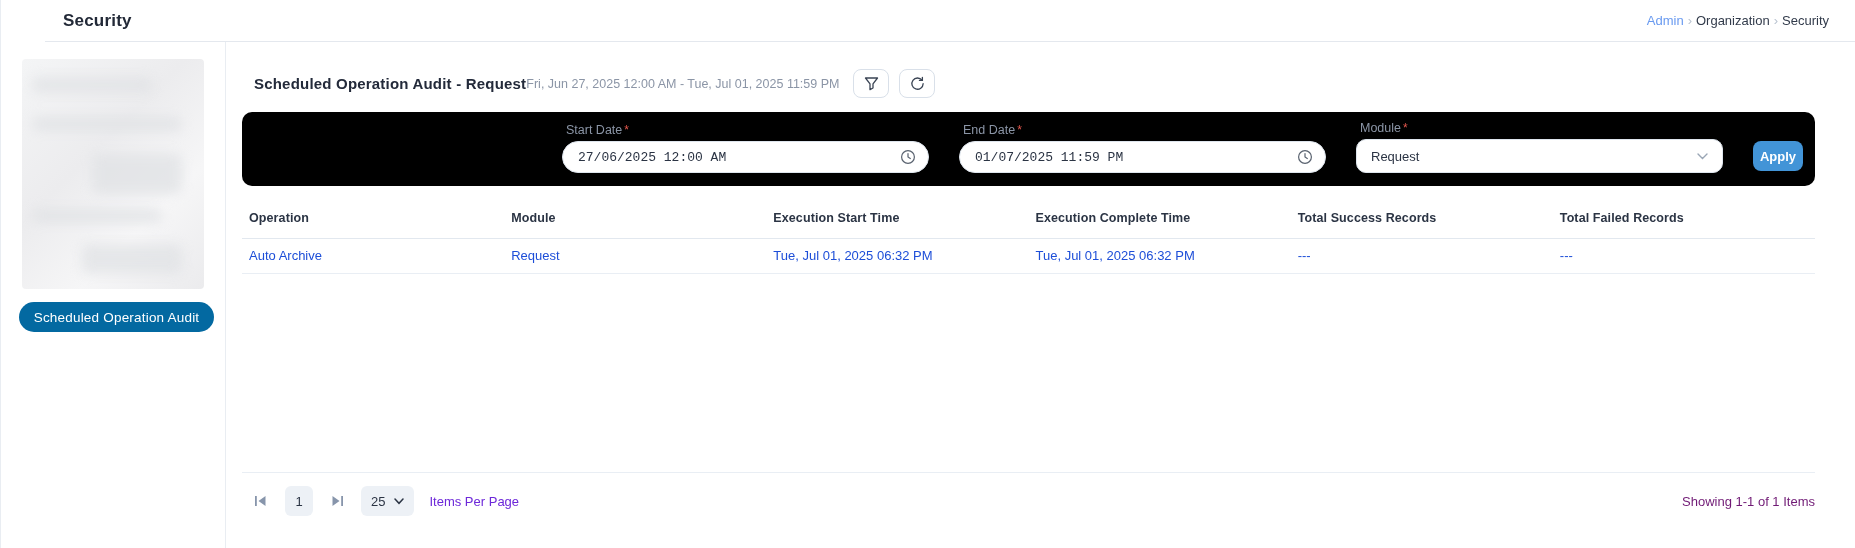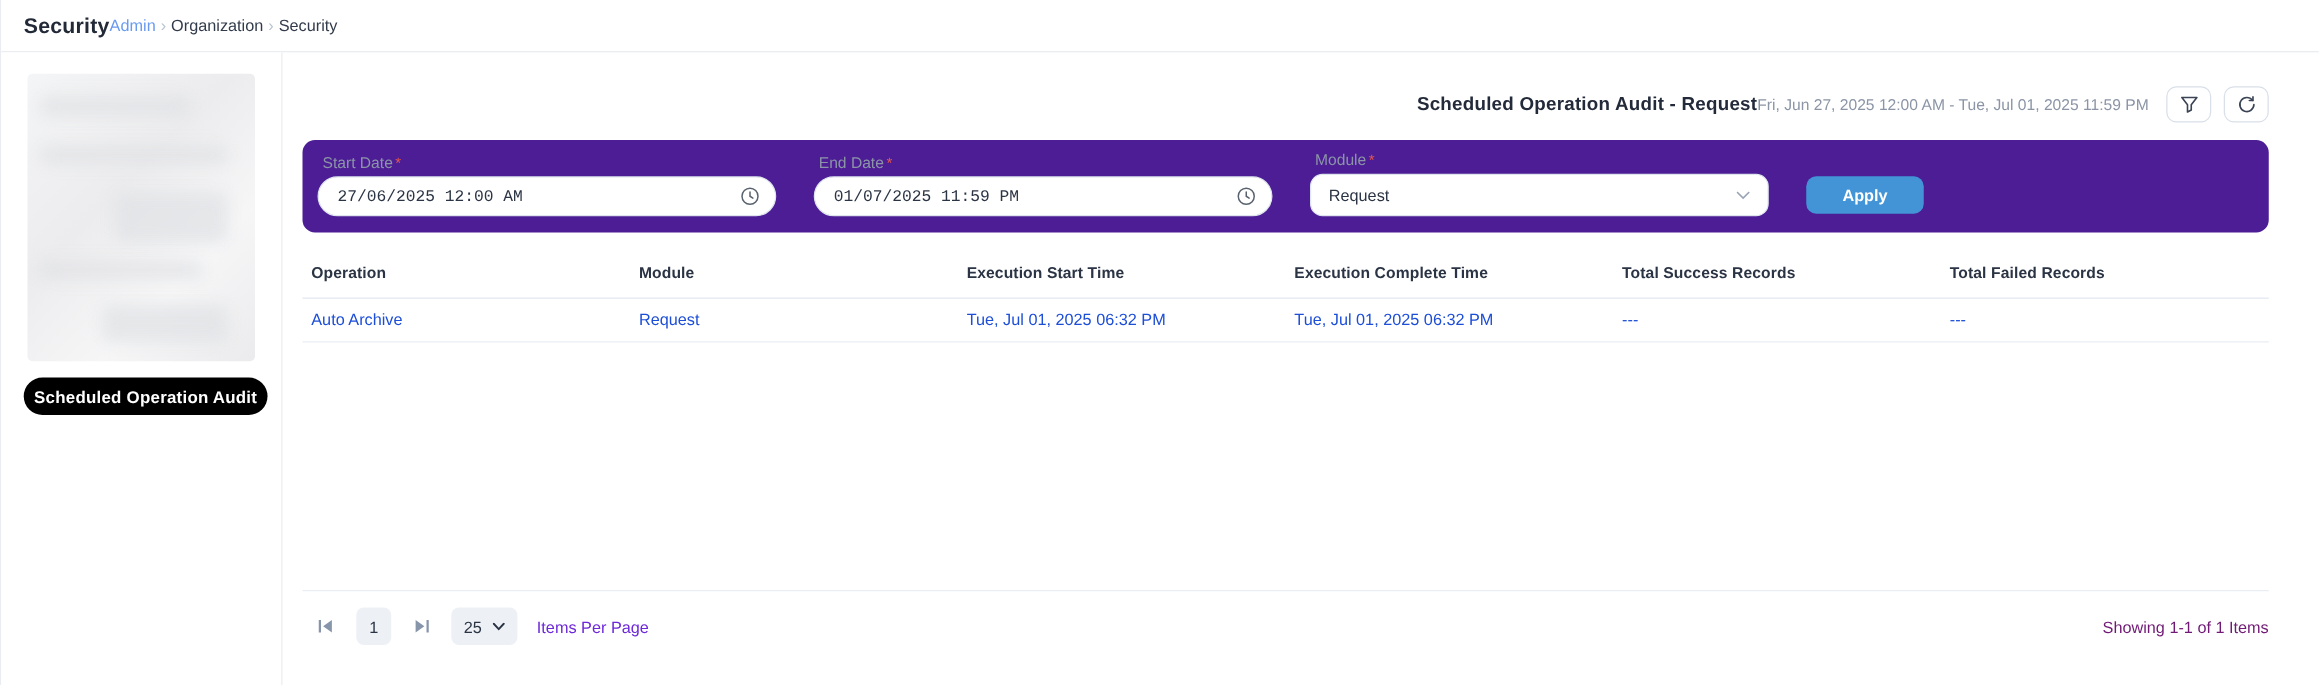--- a/index.html
+++ b/index.html
@@ -6,24 +6,25 @@
   html,body { width:1855px; height:548px; overflow:hidden; }
   body {
     font-family:"Liberation Sans", sans-serif;
     background:#ffffff;
     color:#262e3e;
     border-left:1px solid #e9edf2;
   }
   
   .topbar {
     height:42px;
-    display:flex; align-items:center; justify-content:flex-start;
+    display:flex; align-items:center; justify-content:space-between;
     padding:0 26px 0 18px;
     border-bottom:1px solid #e4e8ee;
     background:#fff;
+    margin-left:44px;
   }
   .page-title { font-size:17px; font-weight:700; color:#222937; letter-spacing:.2px; }
   .breadcrumb { display:flex; align-items:center; gap:4px; font-size:13px; }
   .crumb-link { color:#699af0; cursor:pointer; }
   .crumb-sep { color:#b9c3d0; font-size:13px; }
   .crumb-current, .crumb-mid { color:#323b4b; }
   
   .main { display:flex; height:506px; background:#fff; }
   .sidebar {
     width:225px; min-width:225px;
@@ -39,69 +40,69 @@
   .thumb .blob { position:absolute; background:#dfe1e4; border-radius:6px; filter:blur(6px); opacity:.7; }
   .b1 { left:10px; top:18px;  width:120px; height:16px; }
   .b2 { left:10px; top:58px;  width:150px; height:14px; opacity:.5;}
   .b3 { left:70px; top:95px;  width:90px;  height:40px; }
   .b4 { left:10px; top:150px; width:130px; height:14px; opacity:.5;}
   .b5 { left:60px; top:185px; width:100px; height:30px; }
   .sidebar-btn {
     margin:13px 0 0 18px;
     width:195px; height:30px;
     border:none; border-radius:15px;
-    background:#000000; color:#fff;
+    background:#0369a1; color:#fff;
     font-family:"Liberation Sans", sans-serif;
-    font-size:13.5px; font-weight:700; letter-spacing:.2px;
+    font-size:13.5px; font-weight:400; letter-spacing:.2px;
     display:flex; align-items:center; justify-content:center;
     cursor:pointer;
   }
   
   .content { flex:1; display:flex; flex-direction:column; padding:0 40px 0 16px; }
   .content-header {
     margin-top:27px;
-    display:flex; align-items:center; justify-content:flex-end;
+    display:flex; align-items:center; justify-content:flex-start;
   }
   .section-title { font-size:15px; font-weight:700; color:#232a3a; margin-left:12px; letter-spacing:.2px; }
   .header-right { display:flex; align-items:center; gap:10px; }
   .date-range { font-size:12.5px; color:#8b95a6; margin-right:4px; }
   .icon-btn {
     width:36px; height:29px;
     border:1px solid #d9e0e9; border-radius:8px;
     background:#fff; display:flex; align-items:center; justify-content:center;
     cursor:pointer;
   }
   
   .filter-panel {
     margin-top:14px;
-    background:#4c1d95;
+    background:#000000;
     border-radius:10px;
     padding:9px 12px 13px 12px;
-    display:flex; align-items:flex-end; gap:30px;
+    display:flex; align-items:flex-end; gap:30px;justify-content:flex-end;
   }
   .field { width:367px; display:flex; flex-direction:column; }
   .field-label { font-size:12.5px; color:#8b95a6; margin:0 0 4px 4px; }
   .req { color:#e4574d; margin-left:2px; font-size:12px; vertical-align:top; }
   .text-input-wrap { position:relative; }
   .text-input {
     width:100%; height:32px;
     border:1px solid #dee5ed; border-radius:16px;
     background:#fff; padding:0 36px 0 15px;
     font-family:Liberation Mono, monospace;
     font-size:13px; color:#2b3444;
   }
   .input-icon { position:absolute; right:13px; top:8px; pointer-events:none; line-height:0; }
   .select-box {
     height:34px; border:1px solid #dee5ed; border-radius:10px;
     background:#fff; padding:0 14px;
     display:flex; align-items:center; justify-content:space-between;
     font-size:13px; color:#2b3444; cursor:pointer;
   }
   .apply-btn {
-    width:94px; height:30px; margin-bottom:2px;
+    width:50px; height:30px; margin-bottom:2px;
     border:none; border-radius:8px;
     background:#4294d7; color:#fff;
     font-family:"Liberation Sans", sans-serif;
     font-size:13px; font-weight:600;
     cursor:pointer;
   }
   
   .audit-table { margin-top:11px; }
   .t-head, .t-row {
     display:grid;

